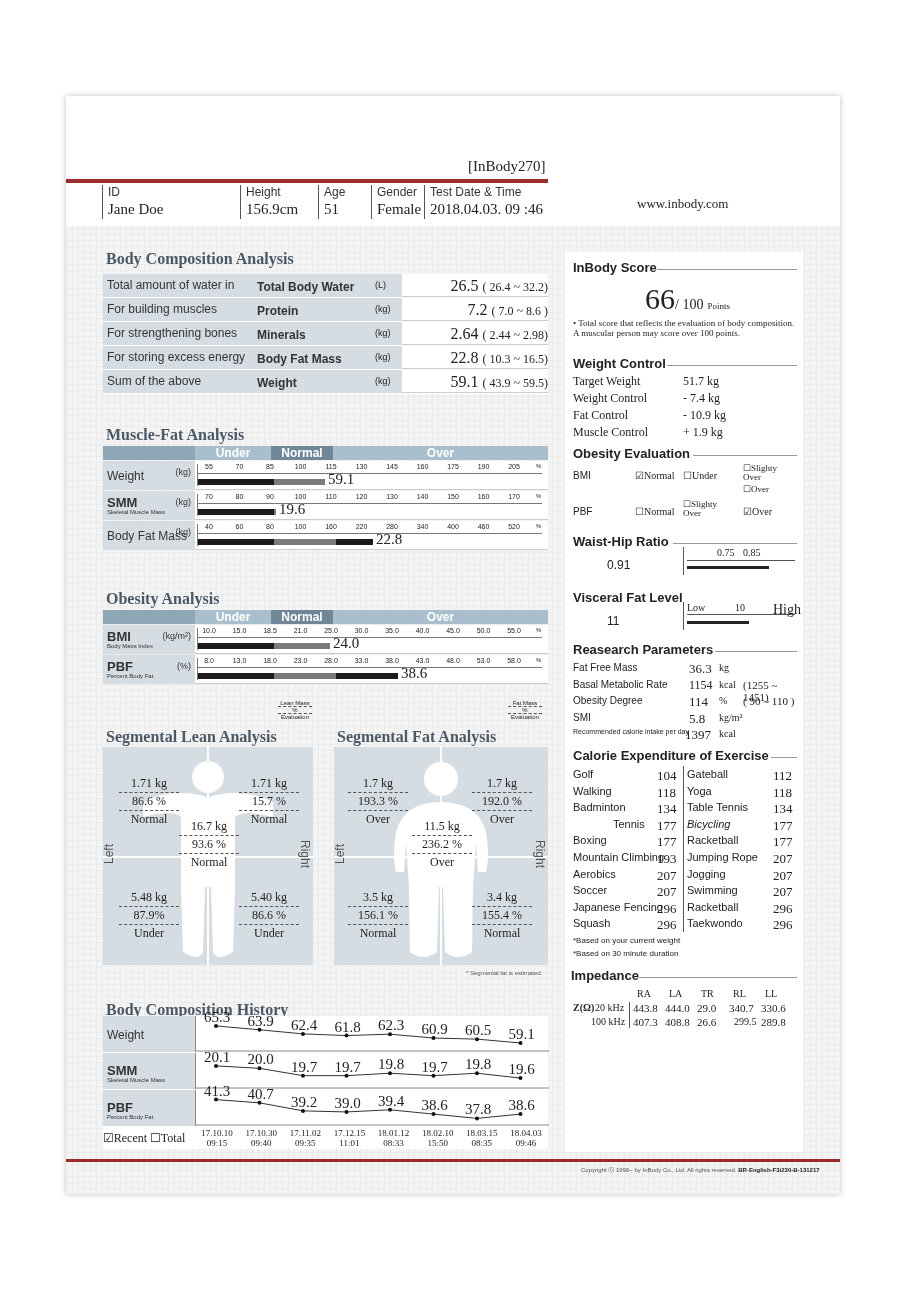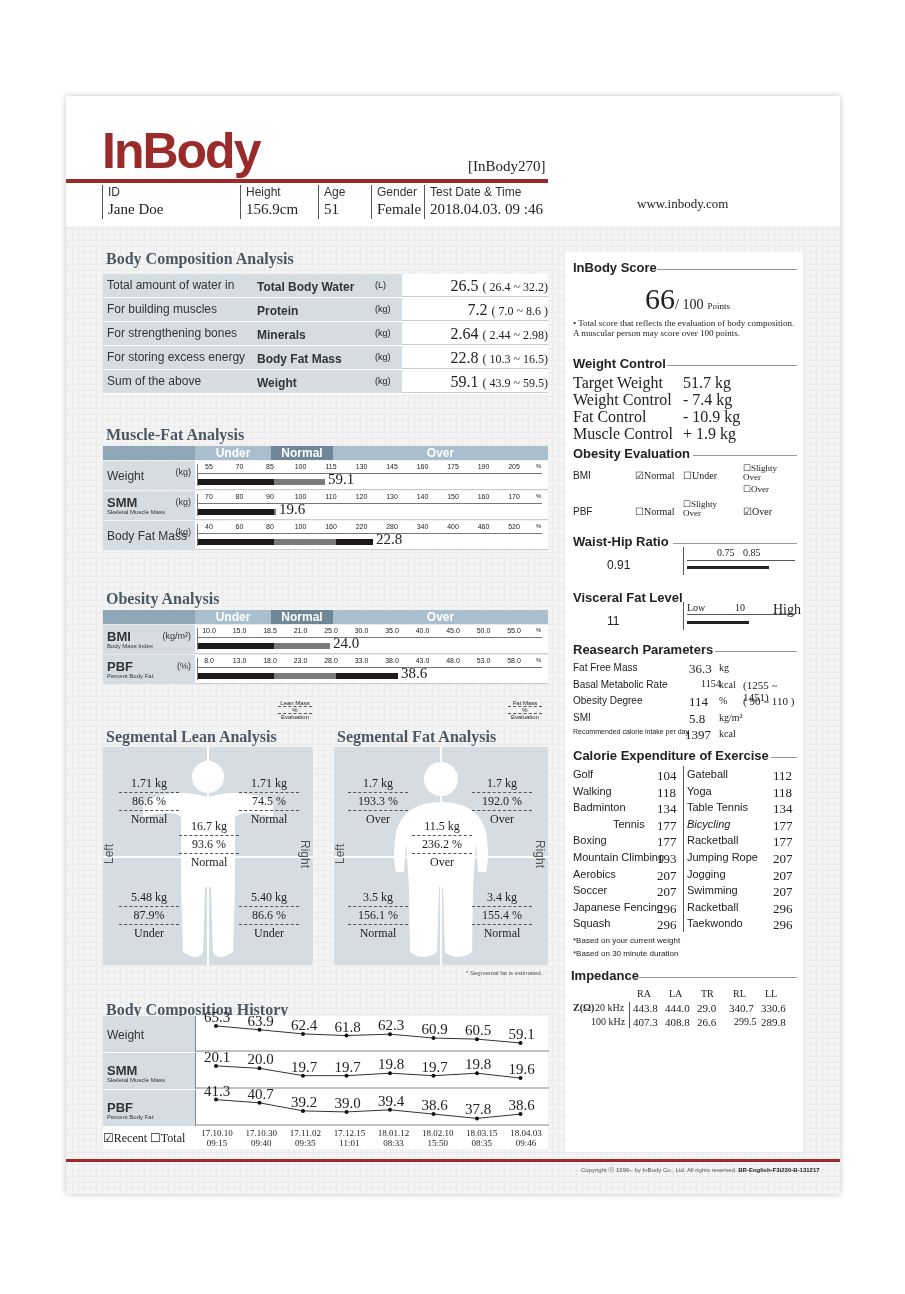--- a/index.html
+++ b/index.html
@@ -44,32 +44,31 @@
   .hrow{height:36px;display:flex;border-bottom:1px solid #fff;}
   .hrow .lab{width:92px;background:#d5dde3;font-family:"Liberation Sans",sans-serif;font-size:12px;position:relative;color:#333;}
   .hrow .plot{flex:1;background:#fff;position:relative;border-left:1px solid #888;}
   .dates{display:flex;height:22px;background:#fff;font-size:9px;}
   .dates .lab{width:92px;font-size:12px;line-height:22px;}
   .dates div.d{flex:1;text-align:center;line-height:10px;padding-top:1px;}
   .right{position:absolute;left:499px;top:156px;width:238px;height:900px;background:#fff;}
   .rt{font-family:"Liberation Sans",sans-serif;font-weight:bold;font-size:13px;position:absolute;left:8px;}
   .rt:after{content:"";}
   .rline{position:absolute;height:1px;background:#999;}
-  .rrow{position:absolute;font-size:16px;}
+  .rrow{position:absolute;font-size:12px;}
   .footer-line{position:absolute;left:0;top:1063px;width:774px;height:3px;background:#9b2a2a;}
   .copy{position:absolute;left:515px;top:1070px;font-family:"Liberation Sans",sans-serif;font-size:6px;color:#555;}
   .ce{position:absolute;font-family:"Liberation Sans",sans-serif;font-size:11px;}
 </style>
 </head>
 <body>
 
 <div class="sheet">
 
   <div class="hdr">
-    <div class="logo">InBody</div>
     <div class="model">[InBody270]</div>
     <div class="redline"></div>
     <div class="info" style="left:36px;width:120px">
         <span class="lab">ID</span>
         <span class="val">Jane Doe</span>
       </div>
     <div class="info" style="left:174px;width:66px">
         <span class="lab">Height</span>
         <span class="val">156.9cm</span>
       </div>
@@ -160,21 +159,21 @@
       <circle cx="105" cy="30" r="16" fill="#fff"></circle>
       <path d="M40 55 Q70 40 105 50 Q140 40 170 55 L170 70 Q140 62 132 70 L132 140 L130 205 Q115 215 110 205 L108 140 L102 140 L100 205 Q95 215 80 205 L78 140 L78 70 Q70 62 40 70 Z" fill="#fff"></path>
     </svg>
     <div class="seglab" style="left:16px;top:28px">
         <div>1.71 kg</div>
         <div>86.6 %</div>
         <div>Normal</div>
       </div>
     <div class="seglab" style="left:136px;top:28px">
         <div>1.71 kg</div>
-        <div>74.5 %</div>
+        <div>15.7 %</div>
         <div>Normal</div>
       </div>
     <div class="seglab" style="left:76px;top:71px">
         <div>16.7 kg</div>
         <div>93.6 %</div>
         <div>Normal</div>
       </div>
     <div class="seglab" style="left:16px;top:142px">
         <div>5.48 kg</div>
         <div>87.9%</div>
@@ -412,21 +411,21 @@
       <div class="rrow" style="left: 8px; top: 139px;">Weight Control</div>
       <div class="rrow" style="left: 118px; top: 139px;">- 7.4 kg</div>
       <div class="rrow" style="left: 8px; top: 156px;">Fat Control</div>
       <div class="rrow" style="left: 118px; top: 156px;">- 10.9 kg</div>
       <div class="rrow" style="left: 8px; top: 173px;">Muscle Control</div>
       <div class="rrow" style="left: 118px; top: 173px;">+ 1.9 kg</div>
       <div class="rrow" style="left: 8px; top: 410px; font-family: &quot;Liberation Sans&quot;, sans-serif; font-size: 10px;">Fat Free Mass</div>
       <div class="rrow" style="left: 124px; top: 409px; font-size: 13px;">36.3</div>
       <div class="rrow" style="left: 154px; top: 410px; font-size: 10px;">kg</div>
       <div class="rrow" style="left: 8px; top: 426.5px; font-family: &quot;Liberation Sans&quot;, sans-serif; font-size: 10px;">Basal Metabolic Rate</div>
-      <div class="rrow" style="left: 124px; top: 425.5px; font-size: 10px; margin-left: 12px;">1154</div>
+      <div class="rrow" style="left: 124px; top: 425.5px; font-size: 12px;">1154</div>
       <div class="rrow" style="left: 154px; top: 426.5px; font-size: 10px;">kcal</div>
       <div class="rrow" style="left: 178px; top: 426.5px; font-size: 11px;">(1255 ~ 1451)</div>
       <div class="rrow" style="left: 8px; top: 443px; font-family: &quot;Liberation Sans&quot;, sans-serif; font-size: 10px;">Obesity Degree</div>
       <div class="rrow" style="left: 124px; top: 442px; font-size: 13px;">114</div>
       <div class="rrow" style="left: 154px; top: 443px; font-size: 10px;">%</div>
       <div class="rrow" style="left: 178px; top: 443px; font-size: 11px;">(  90 ~ 110  )</div>
       <div class="rrow" style="left: 8px; top: 459.5px; font-family: &quot;Liberation Sans&quot;, sans-serif; font-size: 10px;">SMI</div>
       <div class="rrow" style="left: 124px; top: 458.5px; font-size: 13px;">5.8</div>
       <div class="rrow" style="left: 154px; top: 459.5px; font-size: 10px;">kg/m²</div>
       <div class="rrow" style="left: 8px; top: 476px; font-family: &quot;Liberation Sans&quot;, sans-serif; font-size: 7px;">Recommended calorie intake per day</div>

